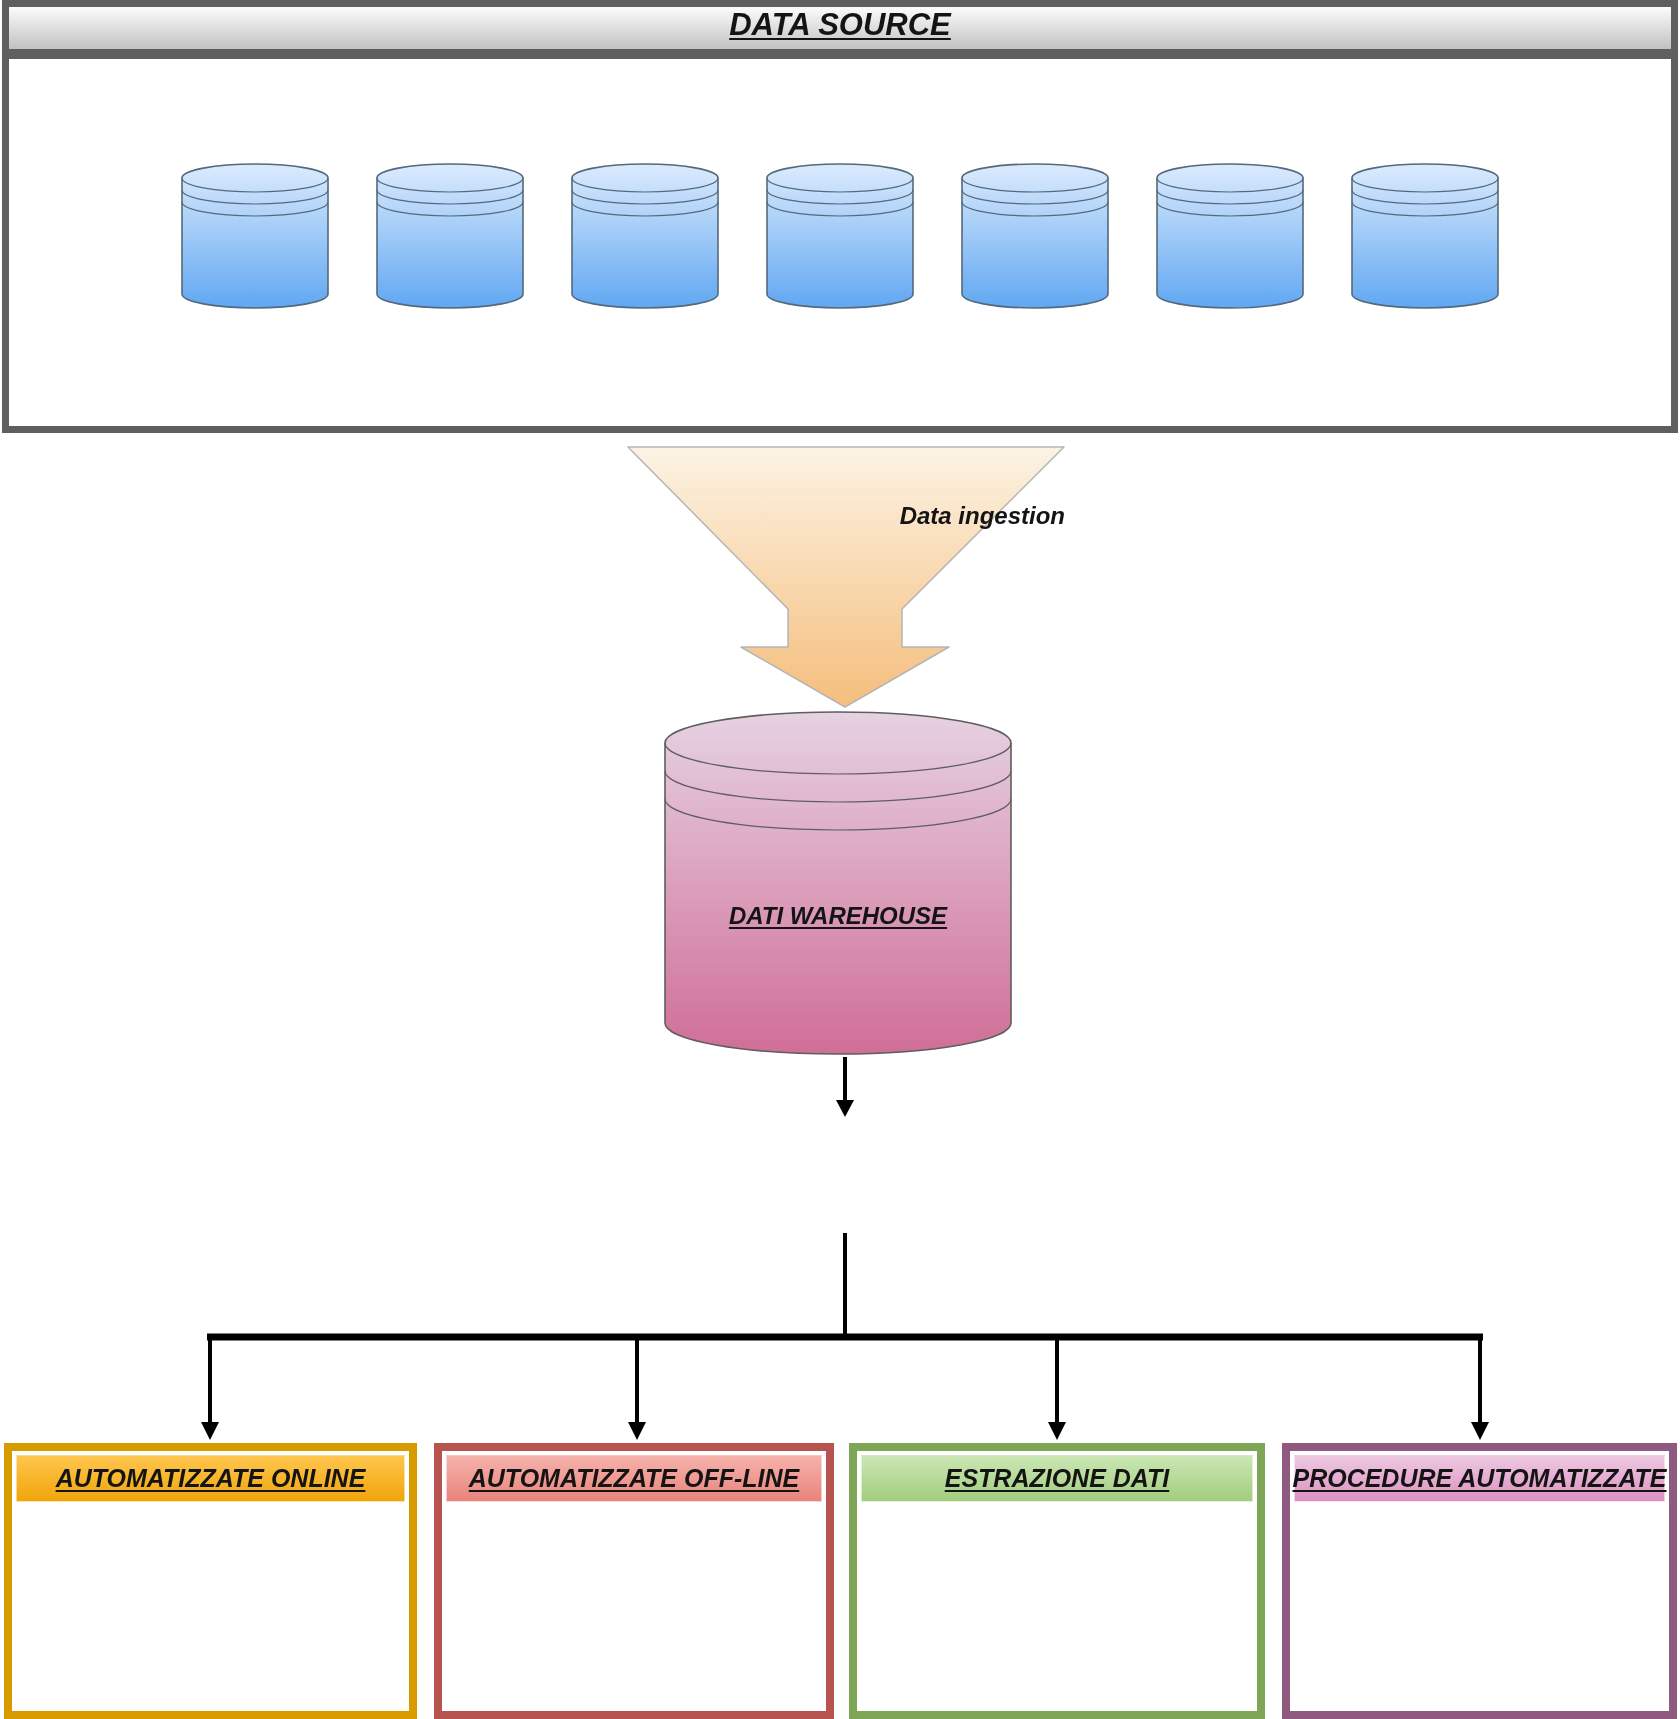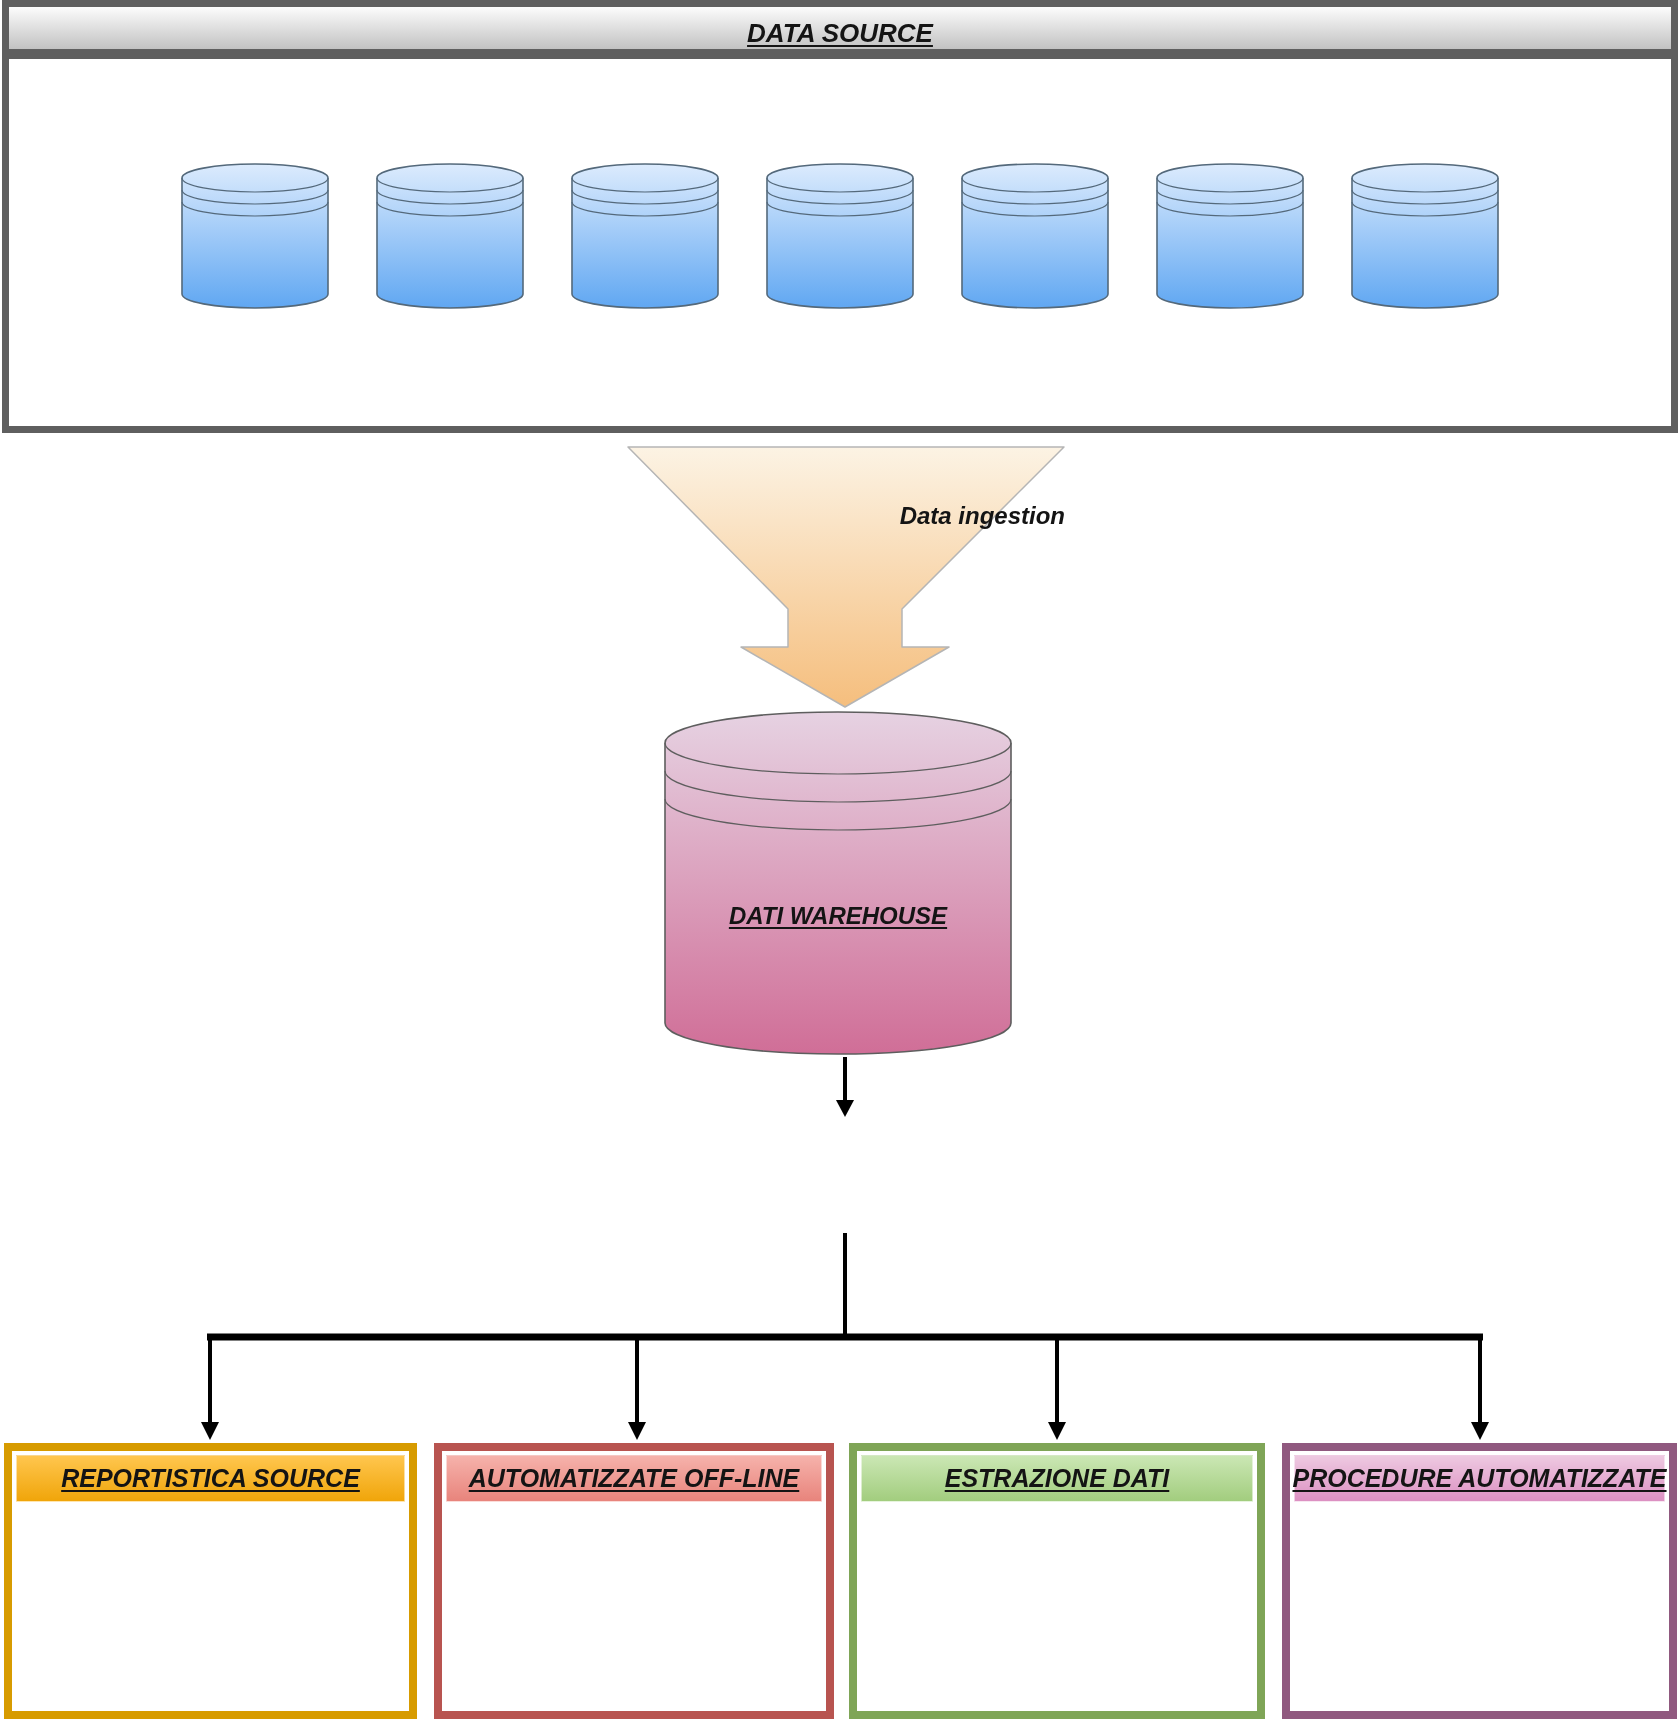--- a/index.html
+++ b/index.html
@@ -7,21 +7,21 @@
           font-family:"Liberation Sans",sans-serif;overflow:hidden;}
   .label{font-weight:bold;font-style:italic;color:#141414;white-space:nowrap;}
   .u{text-decoration:underline;text-decoration-thickness:2px;text-underline-offset:3px;}
 
   
   .ds-box{position:absolute;left:2px;top:0;width:1676px;height:433px;
           box-sizing:border-box;border:7px solid #5F5F5F;background:#fff;}
   .ds-header{position:absolute;left:0;top:0;right:0;height:42px;
           background:linear-gradient(#FCFCFC,#C2C2C2);
           border-bottom:10px solid #5F5F5F;
-          display:flex;align-items:flex-end;justify-content:center;font-size:26px;}
+          display:flex;align-items:flex-start;justify-content:center;font-size:31px;}
   .cyl-row{position:absolute;left:0;right:0;top:156px;display:flex;
           justify-content:center;gap:47px;}
 
   
   .funnel{position:absolute;left:627px;top:446px;}
   .funnel-label{position:absolute;left:627px;top:502px;width:438px;
           text-align:right;font-size:24px;}
 
   
   .wh-wrap{position:absolute;left:664px;top:710px;width:348px;height:346px;}
@@ -191,21 +191,21 @@
       <line x1="1480" y1="1337" x2="1480" y2="1424" stroke="#000" stroke-width="4"></line>
       <polygon points="201,1422 219,1422 210,1440" fill="#000"></polygon>
       <polygon points="628,1422 646,1422 637,1440" fill="#000"></polygon>
       <polygon points="1048,1422 1066,1422 1057,1440" fill="#000"></polygon>
       <polygon points="1471,1422 1489,1422 1480,1440" fill="#000"></polygon>
     </g>
   </svg>
 
   <div class="out-box" style="left: 4px; width: 413px; --bc: #D79B00; --g1: #FFC64E; --g2: #F0A50A;">
     <div class="out-header">
-      <span class="label u">REPORTISTICA SOURCE</span>
+      <span class="label u">AUTOMATIZZATE ONLINE</span>
     </div>
   </div>
   <div class="out-box" style="left: 434px; width: 400px; --bc: #B85450; --g1: #F6B2AB; --g2: #E8847C;">
     <div class="out-header">
       <span class="label u">AUTOMATIZZATE OFF-LINE</span>
     </div>
   </div>
   <div class="out-box" style="left: 849px; width: 416px; --bc: #7FA557; --g1: #CBE7B4; --g2: #A2CD7E;">
     <div class="out-header">
       <span class="label u">ESTRAZIONE DATI</span>

